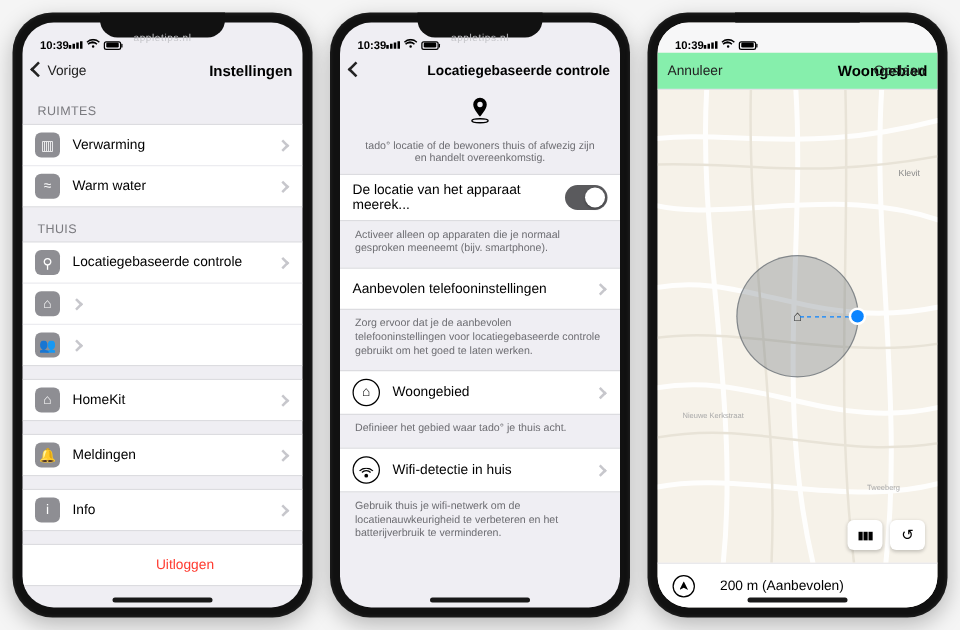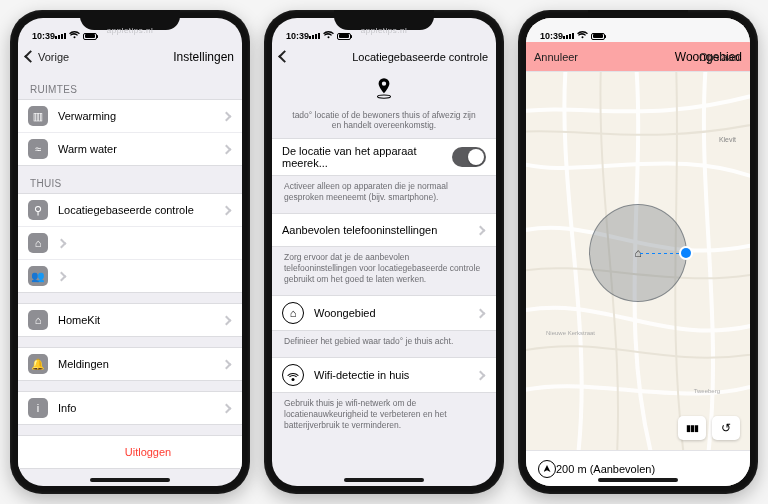--- a/index.html
+++ b/index.html
@@ -68,21 +68,21 @@
   .sigbars span:nth-child(3){height:5px}
   .sigbars span:nth-child(4){height:6px}
   .batt{width:14px;height:7px;border:1px solid #000;border-radius:2px;position:relative;}
   .batt::after{content:"";position:absolute;right:-2px;top:1.5px;width:1.5px;height:3px;background:#000;border-radius:1px;}
   .batt i{display:block;width:10px;height:4px;background:#000;margin:.5px;border-radius:1px;}
   .watermark {
     position:absolute; top:8px; left:50%; transform:translateX(-50%);
     color:#c5c5c9; font-size:8px; letter-spacing:.5px; z-index:4; font-weight:500;
   }
   .nav { display:flex; align-items:center; justify-content:flex-end; position:relative; height:30px; padding:0 8px;}
-  .nav .title { font-weight:400; font-size:12px; }
+  .nav .title { font-weight:700; font-size:12px; }
   .nav .left, .nav .right-btn { position:absolute; top:50%; transform:translateY(-50%); font-size:11px; color:#222;}
   .nav .left{ left:8px; display:flex; align-items:center; gap:2px;}
   .nav .right-btn{ right:10px; }
   .chev-left::before{
     content:""; display:inline-block; width:7px; height:7px;
     border-left:2px solid #222; border-bottom:2px solid #222;
     transform:rotate(45deg); margin-right:1px;
   }
   .content { flex:1; overflow:hidden; }
   .section-h {
@@ -126,21 +126,21 @@
   }
   .foot { color:#6d6d72; font-size:8.5px; padding:5px 12px 0; line-height:1.3; }
   .circ-icon{
     width:22px; height:22px; border-radius:50%; border:1.5px solid #000;
     display:flex; align-items:center; justify-content:center;
     margin-right:10px; flex:0 0 auto; font-size:11px;
   }
 
   
   .screen.map-scr { background:#f6f3ed; }
-  .map-scr .nav { background:#fca5a5; border-bottom:1px solid #e2e2e6;padding-left:48px; }
+  .map-scr .nav { background:#86efac; border-bottom:1px solid #e2e2e6;padding-left:48px; }
   .map { position:relative; width:100%; height:calc(100% - 54px - 36px); overflow:hidden;}
   .map svg { position:absolute; inset:0; }
   .geo {
     position:absolute; left:50%; top:48%; transform:translate(-50%,-50%);
     width:98px; height:98px; border-radius:50%;
     background:rgba(80,90,100,.28); border:1px solid rgba(60,70,80,.5);
   }
   .geo .center{
     position:absolute; left:50%; top:50%; transform:translate(-50%,-50%);
     font-size:12px; color:#333;
@@ -157,21 +157,21 @@
   .map-ctrls{
     position:absolute; right:10px; bottom:10px; display:flex; gap:6px;
   }
   .map-btn{
     width:28px; height:24px; background:#fff; border-radius:5px;
     box-shadow:0 1px 3px rgba(0,0,0,.2); display:flex; align-items:center; justify-content:center;
     font-size:12px;
   }
   .map-footer{
     height:36px; background:#fff; border-top:1px solid #e2e2e6;
-    display:flex; align-items:center; padding:0 12px; gap:0;
+    display:flex; align-items:center; padding:0 12px; gap:20px;
   }
   .target{
     width:18px; height:18px; border-radius:50%; border:1.5px solid #000;
     display:flex; align-items:center; justify-content:center; position:relative;
   }
   .target::after{content:"";width:7px;height:7px;background:#000;clip-path:polygon(50% 0,100% 100%,50% 75%,0 100%);}
   .wifi-arc { position:relative; width:14px; height:11px;}
   .wifi-arc::before, .wifi-arc::after, .wifi-arc i{
     content:""; position:absolute; left:50%; bottom:0; transform:translateX(-50%);
     border:1.3px solid #000; border-bottom:none; border-left-color:transparent; border-right-color:transparent;

